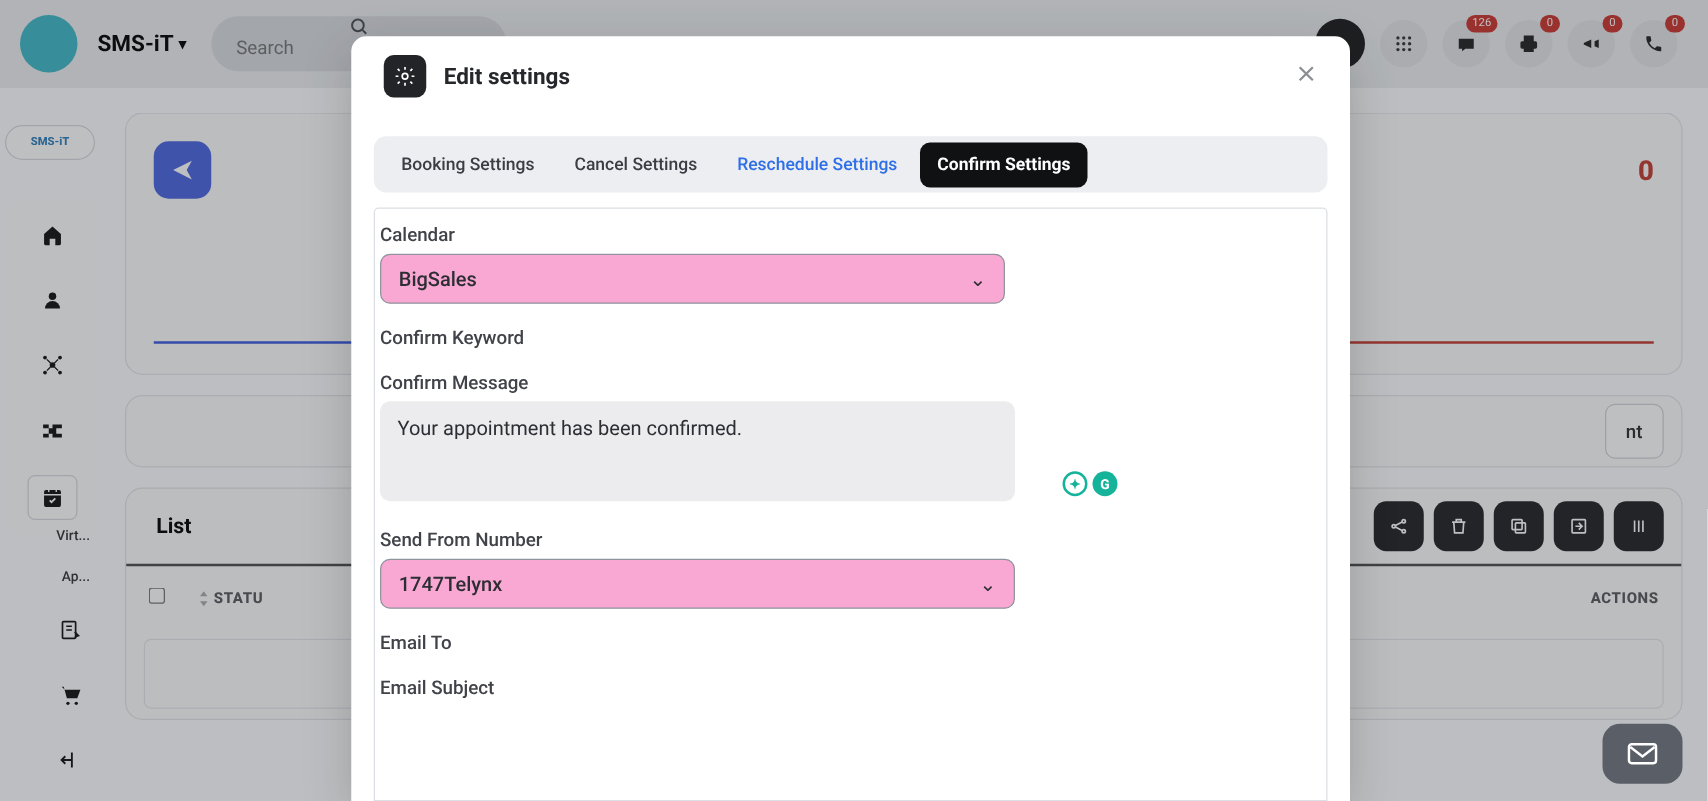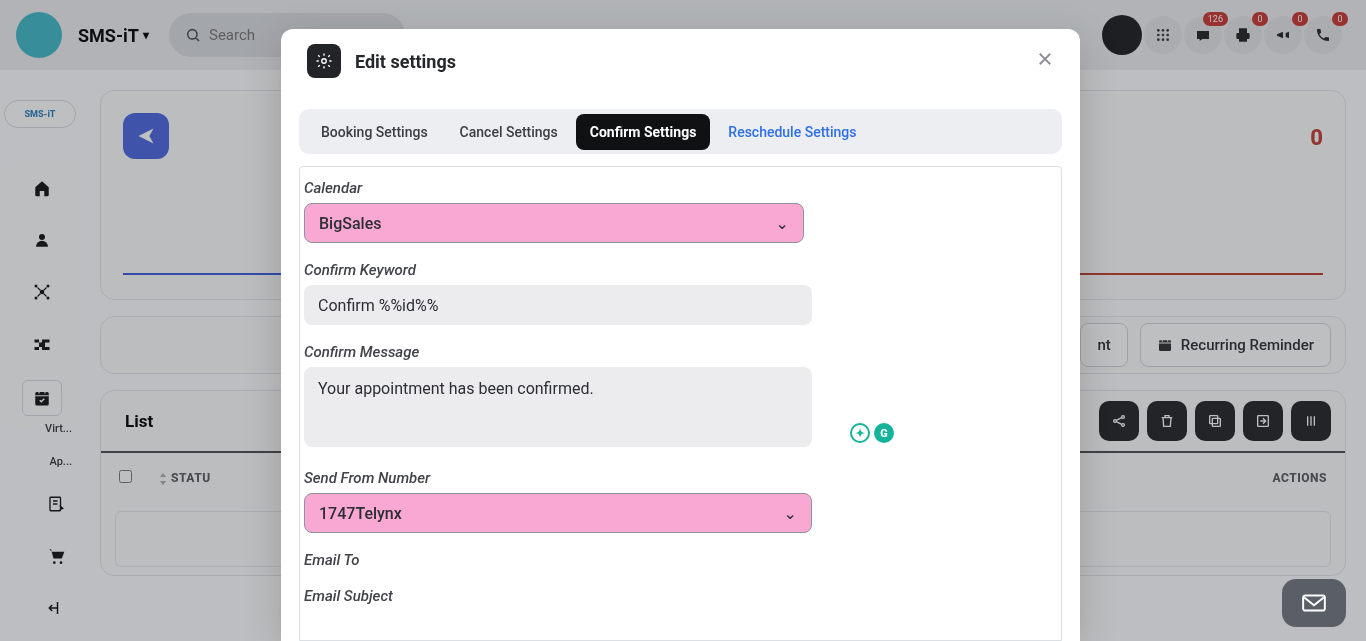--- a/index.html
+++ b/index.html
@@ -3,25 +3,25 @@
 <meta charset="utf-8">
 <style>
   * { box-sizing: border-box; margin: 0; padding: 0; font-family: -apple-system, BlinkMacSystemFont, "Segoe UI", Roboto, Arial, sans-serif; }
   body { background: #f5f6f8; width: 1366px; height: 641px; overflow: hidden; position: relative; }
 
   
   .topbar { height: 70px; background: #eceef1; display: flex; align-items: center; padding: 0 16px; }
   .avatar-circle { width: 46px; height: 46px; border-radius: 50%; background: #39b9c9; }
   .brand { font-weight: 700; margin-left: 16px; font-size: 18px; display:flex; align-items:center; gap:4px;}
   .brand .chev { font-size:12px; }
-  .search-pill { margin-left: 20px; background: #d8dbe0; border-radius: 22px; height: 44px; width: 236px; display: flex; align-items: center; padding: 0 16px; }
+  .search-pill { margin-left: 20px; background: #d8dbe0; border-radius: 22px; height: 44px; width: 236px; display: flex; align-items: center; padding: 0 16px; flex-direction: column; }
   .search-pill svg { flex:0 0 auto; }
   .search-pill input { border:0; background:transparent; outline:0; font-size:15px; margin-left:8px; width:100%; color:#4a4e57;}
   .top-spacer { flex:1; }
-  .top-icons { display:flex; align-items:center; gap:2px; padding-right:8px;}
+  .top-icons { display:flex; align-items:center; gap:12px; padding-right:8px;}
   .top-ic { width:38px; height:38px; border-radius:50%; background:#e2e4e8; display:flex; align-items:center; justify-content:center; position:relative;}
   .top-ic.dark { background:#1a1b1d; width:40px; height:40px;}
   .badge { position:absolute; top:-4px; right:-6px; background:#d0342c; color:#fff; font-size:9px; border-radius:10px; padding:1px 5px; min-width:16px; text-align:center; line-height:12px;}
 
   
   .left-col { position:absolute; top:70px; left:0; width:80px; height:calc(100% - 70px); }
   .sms-badge { position:absolute; top:30px; left:4px; width:72px; height:28px; background:#fff; border:1px solid #d5d9df; border-radius:14px; display:flex; align-items:center; justify-content:center;}
   .sms-badge span{ font-size:9px; font-weight:800; color:#2a7fbf;}
   .vsidebar { position:absolute; top:90px; left:6px; width:72px; background:#fdfdfd; border-radius:12px; padding:12px 6px; display:flex; flex-direction:column; align-items:center; gap:20px;}
   .vsidebar.secondary { top:340px; background:transparent; gap:20px;align-items:flex-end;}
@@ -58,21 +58,21 @@
   .modal-head { display:flex; align-items:center; height:64px; padding:0 26px; gap:14px;}
   .gear-badge { width:34px; height:34px; border-radius:8px; background:#232427; display:flex; align-items:center; justify-content:center;}
   .modal-title { font-size:18px; font-weight:700; color:#25272b;text-align:right;}
   .close-x { margin-left:auto; color:#8a8d93; font-size:20px; cursor:pointer;}
   .tabs { margin:16px 18px 0 18px; background:#eceef1; border-radius:10px; height:45px; display:flex; align-items:center; gap:4px; padding:0 8px;}
   .tab { padding:0 14px; height:36px; display:flex; align-items:center; font-size:14px; color:#3a3d43; border-radius:8px; font-weight:500; cursor:pointer;}
   .tab.active { background:#0f1113; color:#fff; font-weight:700;}
   .tab.link { color:#2e6fe7;}
   .modal-body { flex:1; border:1px solid #dcdfe4; border-top:1px solid #dcdfe4; margin:12px 18px 0 18px; border-radius:4px 4px 0 0; padding:12px 4px 0 4px; overflow:hidden;}
   .fld { margin: 0 0 18px 0;}
-  .fld label { display:block; font-size:15px; color:#414349; margin-bottom:6px; font-weight:500;font-style:italic;}
+  .fld label { display:block; font-size:15px; color:#414349; margin-bottom:6px; font-weight:500;}
   .sel { width:500px; height:40px; border:1px solid #8f949c; border-radius:8px; background:#f9a8d4; display:flex; align-items:center; padding:0 14px; font-size:16px; color:#2c2e33; font-weight:500; position:relative;}
   .sel .chev { position:absolute; right:14px;}
   .inp { width:508px; height:40px; border:0; border-radius:8px; background:#ececee; padding:0 14px; font-size:16px; color:#2c2e33;}
   .ta-wrap { width:600px; position:relative;}
   .ta { width:508px; height:80px; border:0; border-radius:8px; background:#ececee; padding:12px 14px; font-size:16px; color:#2c2e33; resize:none;}
   .gram { position:absolute; right:10px; bottom:8px; display:flex; gap:4px;}
   .gram > span { width:20px; height:20px; border-radius:50%; display:flex; align-items:center; justify-content:center; font-size:11px; font-weight:800;}
   .g1 { background:#fff; border:2px solid #15b39a; color:#15b39a;}
   .g2 { background:#15b39a; color:#fff;}
 
@@ -221,27 +221,20 @@
           <div class="u2"></div>
           <div class="u3"></div>
           <div class="u4"></div>
         </div>
     </div>
 
     <div class="card mid-card">
       <div class="pill-btn">
           <span>nt</span>
         </div>
-      <div class="pill-btn">
-        <svg width="16" height="16" viewBox="0 0 24 24" fill="#2b2d31">
-            <rect x="3" y="5" width="18" height="16" rx="2"></rect>
-            <path d="M3 9h18M8 3v4M16 3v4" stroke="#fff" stroke-width="1.5"></path>
-          </svg>
-        <span>Recurring Reminder</span>
-      </div>
     </div>
 
     <div class="card table-card">
       <div class="table-head">
         <div class="list-tab">List</div>
         <div class="circ-btns">
           <div class="circ">
               <svg width="16" height="16" viewBox="0 0 24 24" fill="none" stroke="#fff" stroke-width="2">
                 <circle cx="6" cy="12" r="2"></circle>
                 <circle cx="18" cy="6" r="2"></circle>
@@ -302,35 +295,34 @@
     <div class="close-x">
       <svg width="18" height="18" viewBox="0 0 24 24" fill="none" stroke="#8a8d93" stroke-width="2.4">
           <path d="M5 5l14 14M19 5L5 19"></path>
         </svg>
     </div>
   </div>
 
   <div class="tabs">
     <div class="tab">Booking Settings</div>
     <div class="tab">Cancel Settings</div>
+    <div class="tab link">Reschedule Settings</div>
     <div class="tab active">Confirm Settings</div>
-    <div class="tab link">Reschedule Settings</div>
   </div>
 
   <div class="modal-body">
     <div class="fld">
       <label>Calendar</label>
       <div class="sel">
         <span>BigSales</span>
         <span class="chev">⌄</span>
       </div>
     </div>
     <div class="fld">
       <label>Confirm Keyword</label>
-      <input class="inp" value="Confirm %%id%%" style="">
     </div>
     <div class="fld">
       <label>Confirm Message</label>
       <div class="ta-wrap">
         <textarea class="ta" style="">Your appointment has been confirmed.</textarea>
         <div class="gram">
           <span class="g1">✦</span>
           <span class="g2">G</span>
         </div>
       </div>

